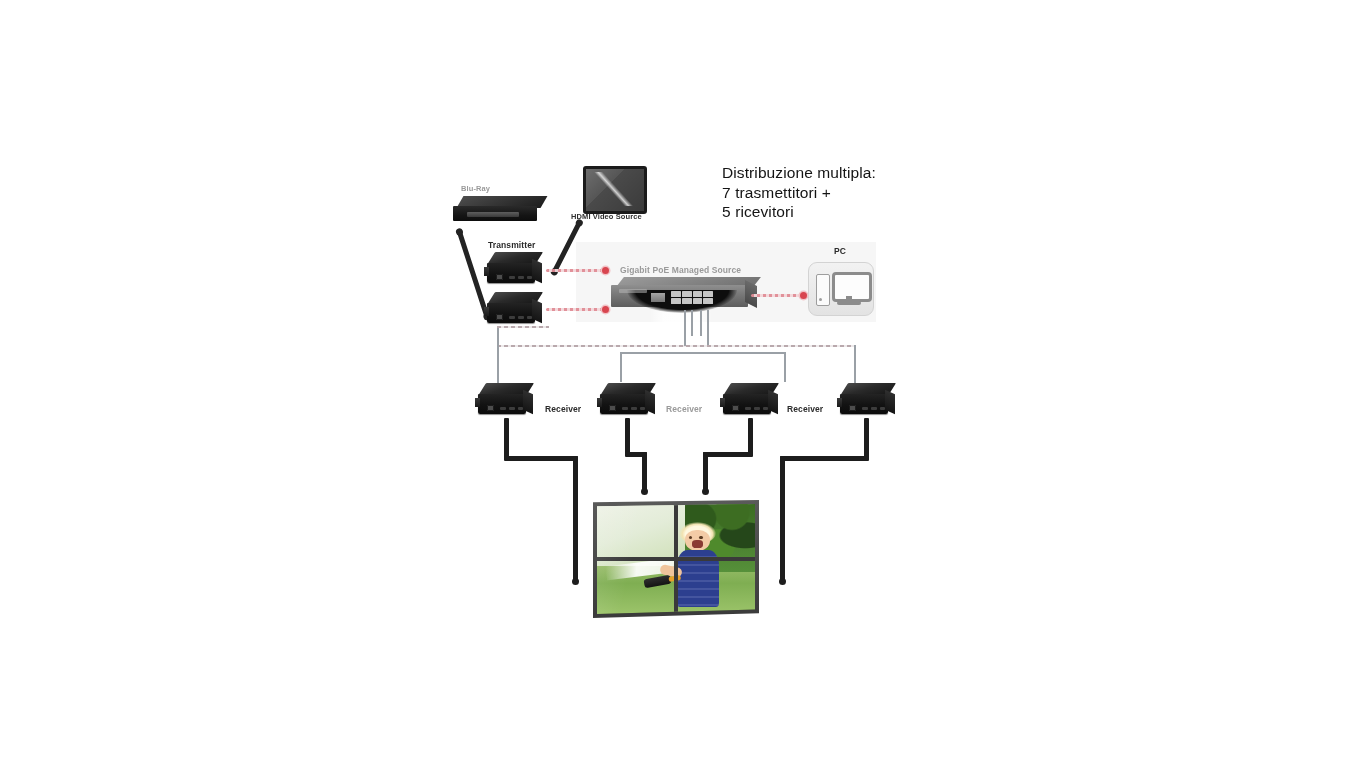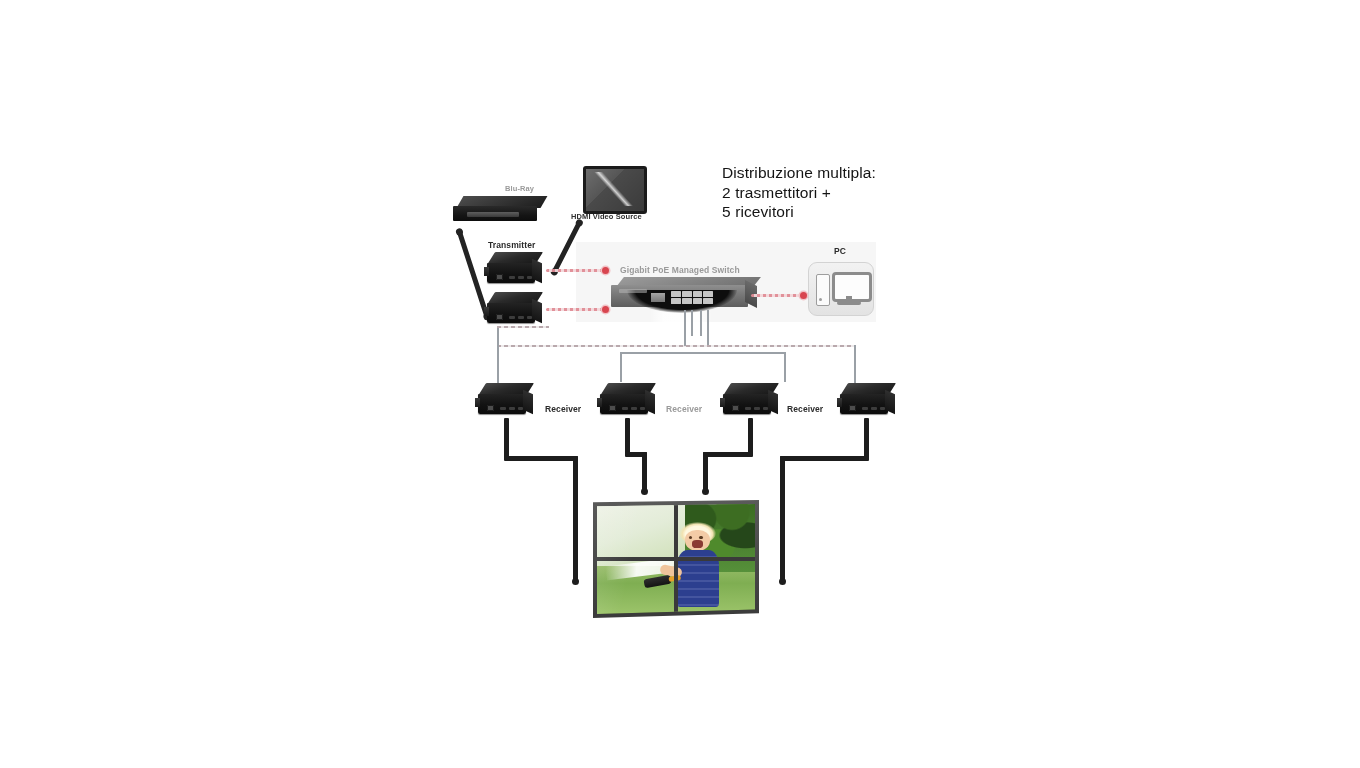--- a/index.html
+++ b/index.html
@@ -299,25 +299,25 @@
 </head>
 <body>
 
 <div id="stage">
 
   <div class="band" style="left:576px;top:242px;width:300px;height:80px;"></div>
   <div class="column" style="left:650px;top:300px;width:62px;height:200px;"></div>
 
   <div class="title">
     <div>Distribuzione multipla:</div>
-    <div>2 trasmettitori +</div>
+    <div>7 trasmettitori +</div>
     <div>5 ricevitori</div>
   </div>
 
-  <div class="lbl sm gray" style="left:461px;top:184px;margin-left:44px;">Blu-Ray</div>
+  <div class="lbl sm gray" style="left:461px;top:184px;">Blu-Ray</div>
   <div class="bluray" style="left:453px;top:196px;">
     <div class="bd-top"></div>
     <div class="bd-face"></div>
     <div class="bd-tray"></div>
   </div>
 
   <div class="panel" style="left:583px;top:166px;">
     <div class="pscreen"></div>
     <div class="sheen"></div>
   </div>
@@ -350,21 +350,21 @@
     <div class="port" style="left:31px;top:24px;width:6px;height:3px;"></div>
     <div class="port" style="left:40px;top:24px;width:5px;height:3px;"></div>
   </div>
 
   <div class="eth" style="left:546px;top:269px;width:58px;"></div>
   <div class="ethdot" style="left:602px;top:267px;"></div>
 
   <div class="eth" style="left:546px;top:308px;width:58px;"></div>
   <div class="ethdot" style="left:602px;top:306px;"></div>
 
-  <div class="lbl md gray" style="left:620px;top:265px;">Gigabit PoE Managed Switch</div>
+  <div class="lbl md gray" style="left:620px;top:265px;">Gigabit PoE Managed Source</div>
   <div class="switch" style="left:611px;top:277px;">
     <div class="sw-top"></div>
     <div class="sw-face"></div>
     <div class="sw-side"></div>
     <div class="sw-shadow"></div>
     <div class="brand"></div>
     <div class="leds"></div>
     <div class="ports">
       <i></i>
       <i></i>

